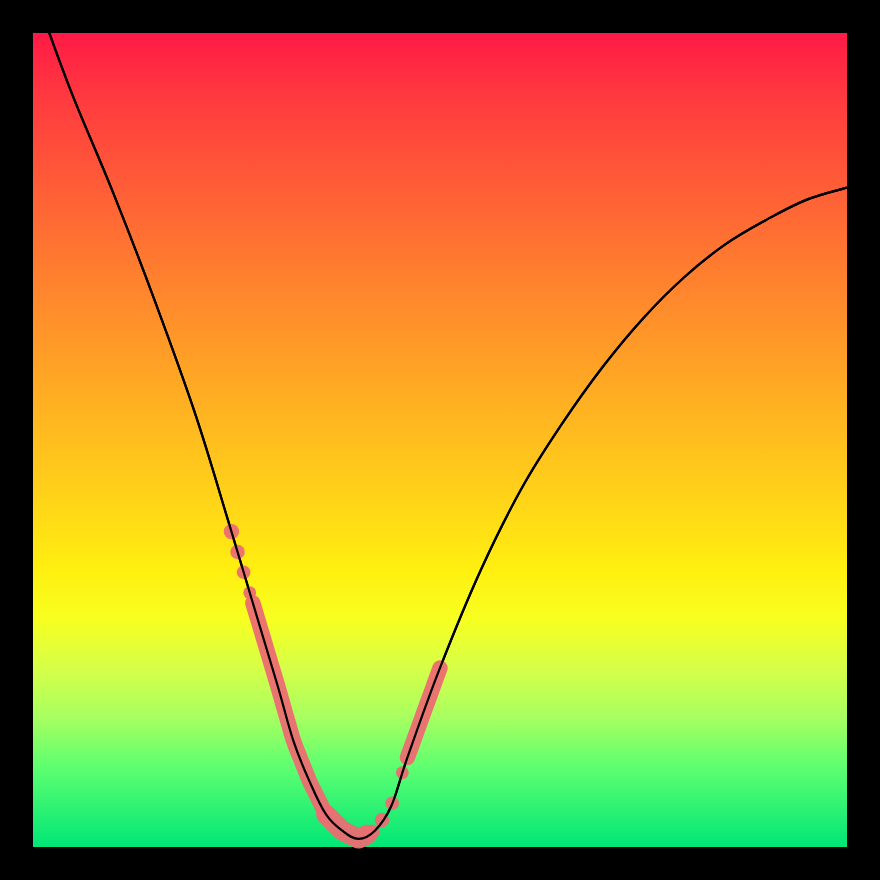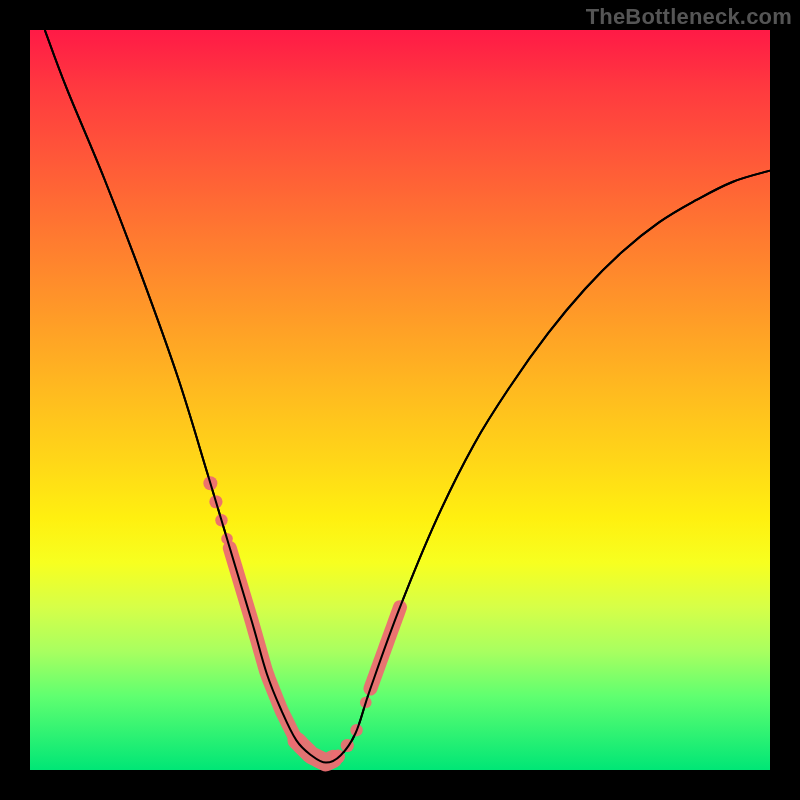--- a/index.html
+++ b/index.html
@@ -59,21 +59,20 @@
     width: 740px;
     height: 740px;
     overflow: visible;
   }
 </style>
 </head>
 <body>
 
 <div class="frame">
 
-  <div class="watermark">TheBottleneck.com</div>
 
   <div class="plot-area">
     <svg class="curve" viewBox="0 0 740 740">
       <g id="curve-group">
           <path d="M 14.8,0 C 18.796,10.655999999999988 26.344,32.55999999999993 37,59.19999999999993 C 47.656,85.83999999999993 60.68,114.69999999999999 74,148 C 87.32,181.3 97.68,208.236 111,244.2 C 124.32,280.164 136.012,311.83599999999996 148,347.79999999999995 C 159.988,383.76399999999995 168.27599999999998,413.364 177.6,444 C 186.924,474.636 191.80800000000002,491.36 199.8,518 C 207.792,544.64 215.34,569.356 222,592 C 228.66,614.644 231.472,627.8159999999999 236.8,643.8 C 242.12800000000001,659.784 246.27200000000002,668.8119999999999 251.60000000000002,680.8 C 256.928,692.788 261.072,702.408 266.4,710.4 C 271.72799999999995,718.3919999999999 275.87199999999996,721.2040000000001 281.2,725.2 C 286.528,729.196 290.67199999999997,732.6 296,732.6 C 301.32800000000003,732.6 305.472,730.528 310.8,725.2 C 316.12800000000004,719.8720000000001 320.272,714.988 325.6,703 C 330.92800000000005,691.012 332.408,681.244 340.40000000000003,658.6 C 348.39200000000005,635.956 358.012,607.836 370,577.2 C 381.988,546.5640000000001 393.68000000000006,517.704 407.00000000000006,488.4 C 420.32000000000005,459.09599999999995 430.68,438.376 444,414.4 C 457.32,390.424 467.68,375.17999999999995 481,355.2 C 494.32,335.22 504.68,320.716 518,303.40000000000003 C 531.32,286.08400000000006 541.68,273.652 555,259 C 568.32,244.34799999999998 578.68,233.988 592,222 C 605.32,210.012 615.68,201.724 629,192.39999999999998 C 642.32,183.07599999999996 652.68,177.52599999999995 666,170.19999999999993 C 679.32,162.8739999999999 689.68,157.02799999999993 703,151.69999999999993 C 716.32,146.37199999999993 733.34,142.5979999999999 740,140.5999999999999" fill="none" stroke="#000000" stroke-width="2"></path>
         </g>
       <g id="highlight-group">
           <circle cx="180.375" cy="453.25" r="7" fill="#ec6d72" opacity="0.95"></circle>
           <circle cx="185.92499999999998" cy="471.75" r="6.6" fill="#ec6d72" opacity="0.95"></circle>
           <circle cx="191.475" cy="490.25" r="6.2" fill="#ec6d72" opacity="0.95"></circle>

